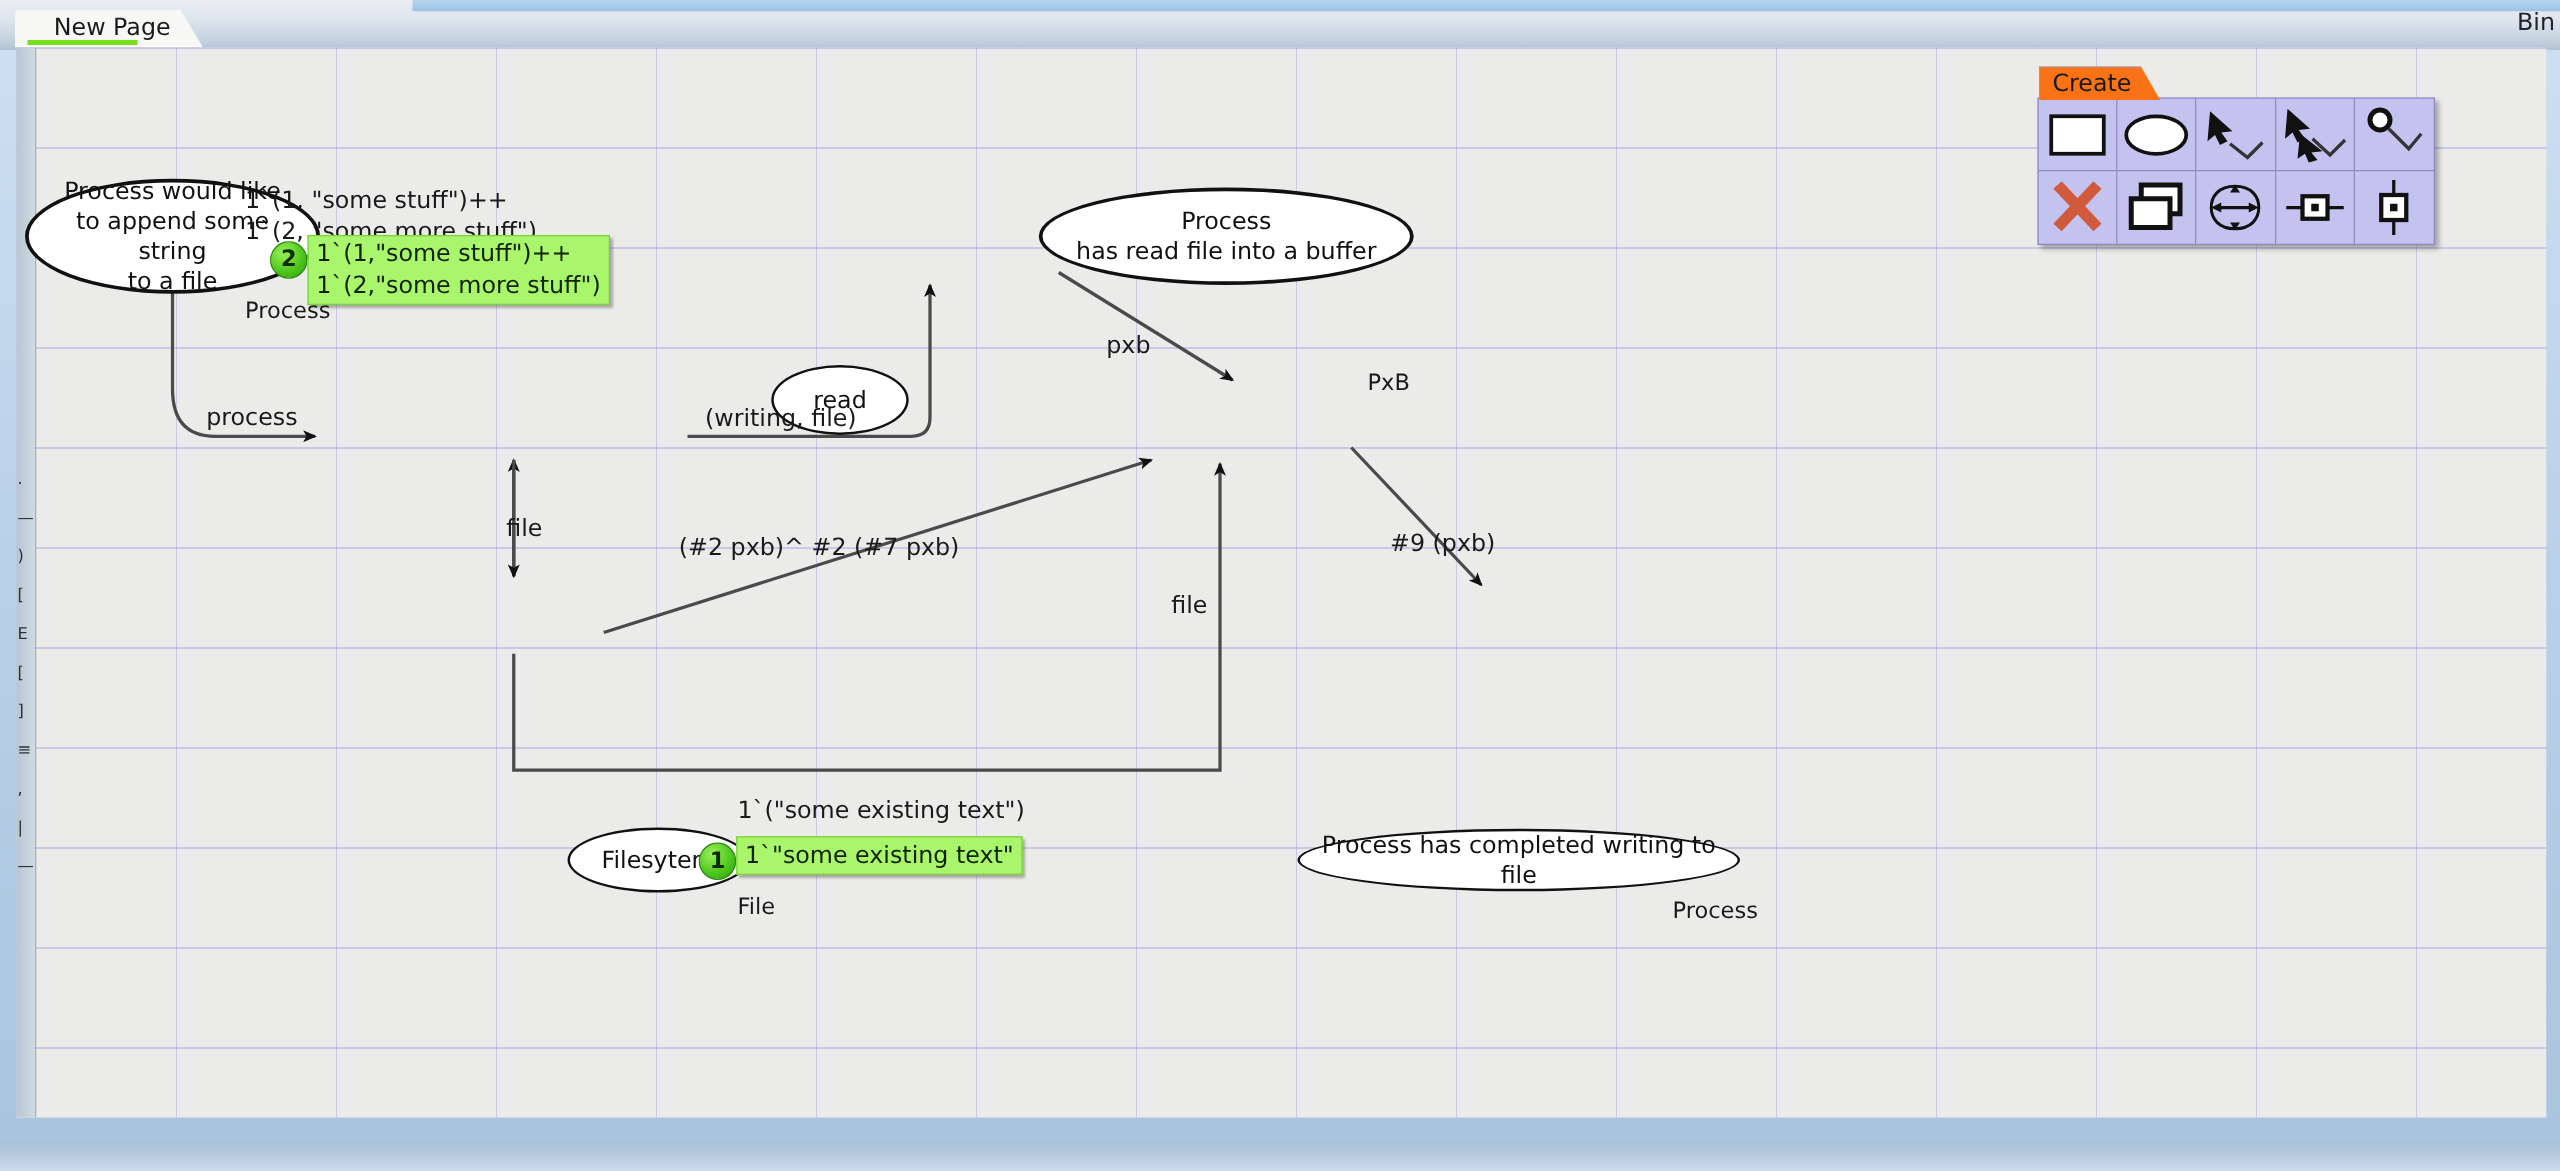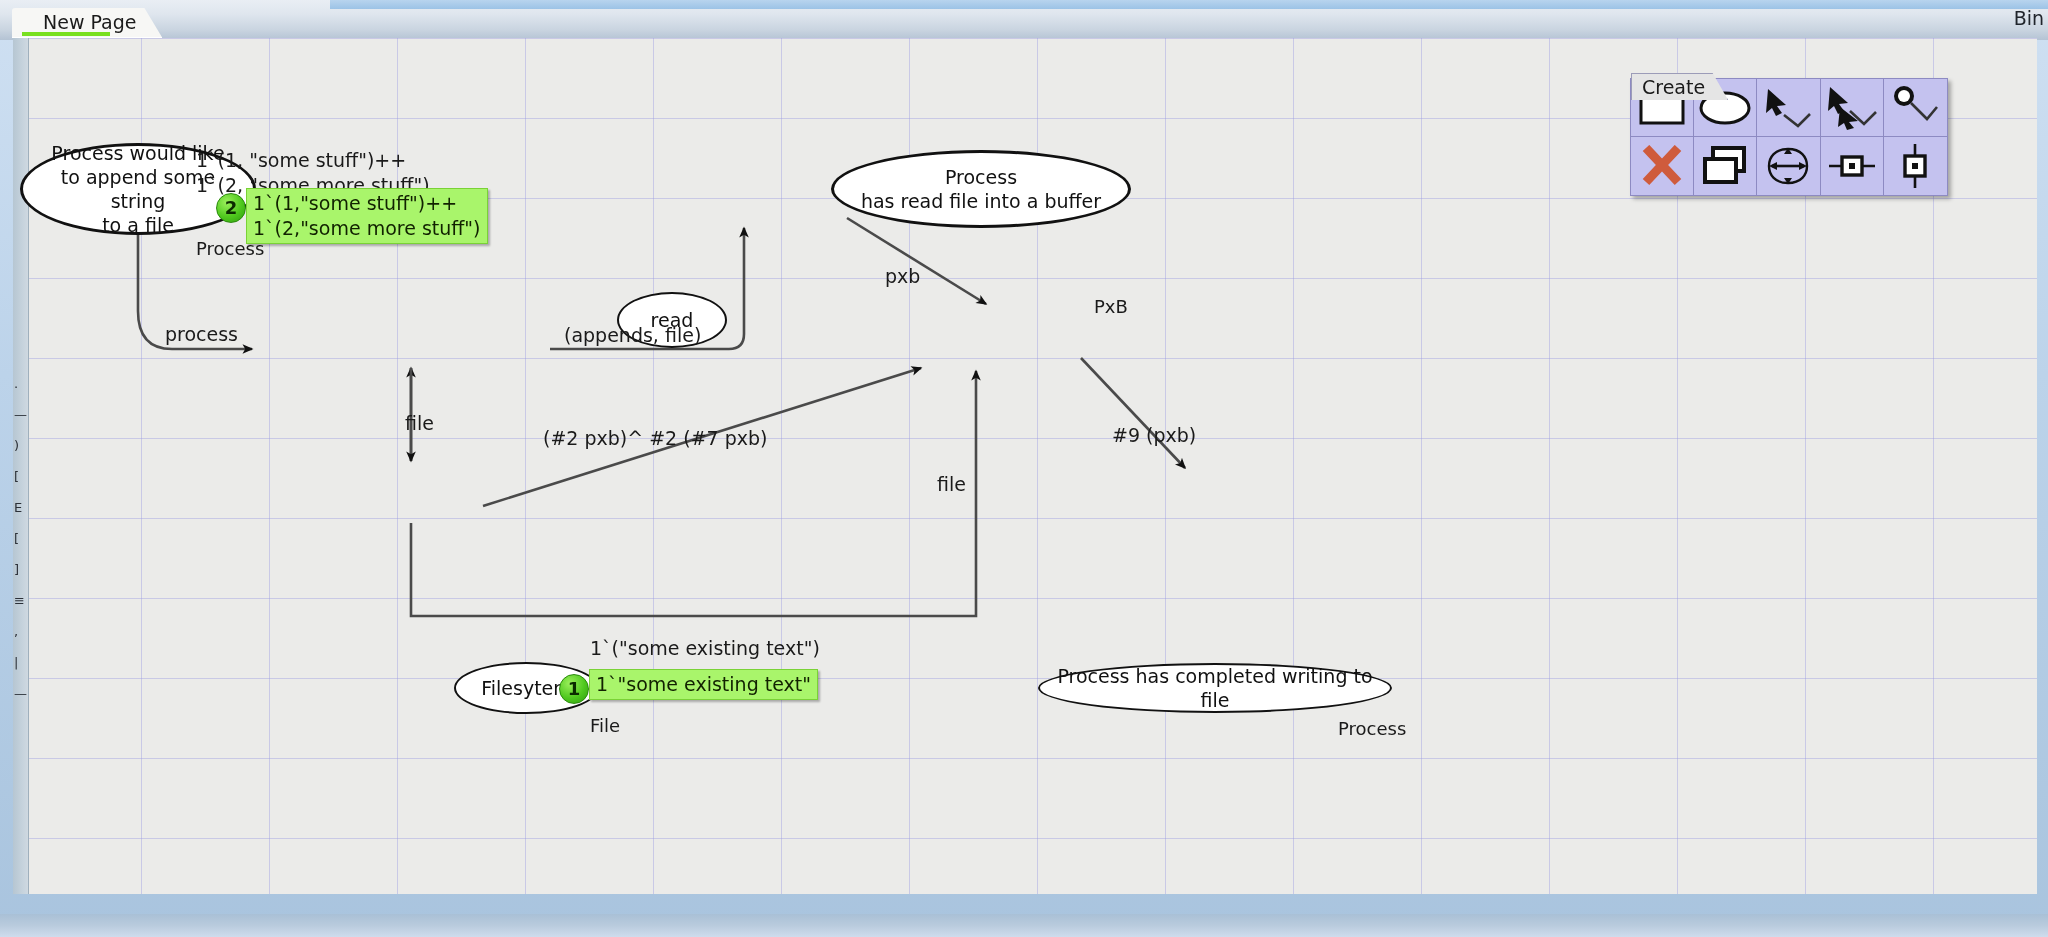--- a/index.html
+++ b/index.html
@@ -256,26 +256,25 @@
     background: #c4c2ef;
     border: 1px solid #8d8ac2;
     box-shadow: 3px 3px 4px rgba(0,0,0,0.30);
   }
   .palette-tab {
     position: absolute;
     left: 0px;
     top: -26px;
     height: 27px;
     padding: 2px 22px 0 10px;
-    background: #e5e5e5;
+    background: #f97316;
     border: 1px solid #9c9cb8;
     border-bottom: none;
     box-sizing: border-box;
     clip-path: polygon(0 0, 84% 0, 100% 100%, 0 100%);
-    margin-top: 20px;
   }
   .palette-tab-label {
     font-size: 19px;
     color: #1a1a1a;
     line-height: 22px;
     white-space: nowrap;
   }
   .palette-grid {
     display: grid;
     grid-template-columns: repeat(5, 1fr);
@@ -383,21 +382,21 @@
 
       <div class="node place thin" style="left:1025px; top:625px; width:354px; height:50px;justify-content:flex-end;">
         <span>Process has completed writing to file</span>
       </div>
       <div class="type-label" style="left:1325px; top:681px;">Process</div>
 
 
 
       <div class="inscription" style="left:152px; top:284px;">process</div>
       <div class="inscription" style="left:392px; top:373px;">file</div>
-      <div class="inscription" style="left:551px; top:285px;">(appends, file)</div>
+      <div class="inscription" style="left:551px; top:285px;">(writing, file)</div>
       <div class="inscription" style="left:872px; top:226px;">pxb</div>
       <div class="inscription" style="left:530px; top:388px;">(#2 pxb)^ #2 (#7 pxb)</div>
       <div class="inscription" style="left:924px; top:434px;">file</div>
       <div class="inscription" style="left:1099px; top:385px;">#9 (pxb)</div>
     </div>
   </div>
 
   <div class="palette">
     <div class="palette-tab">
       <span class="palette-tab-label">Create</span>

